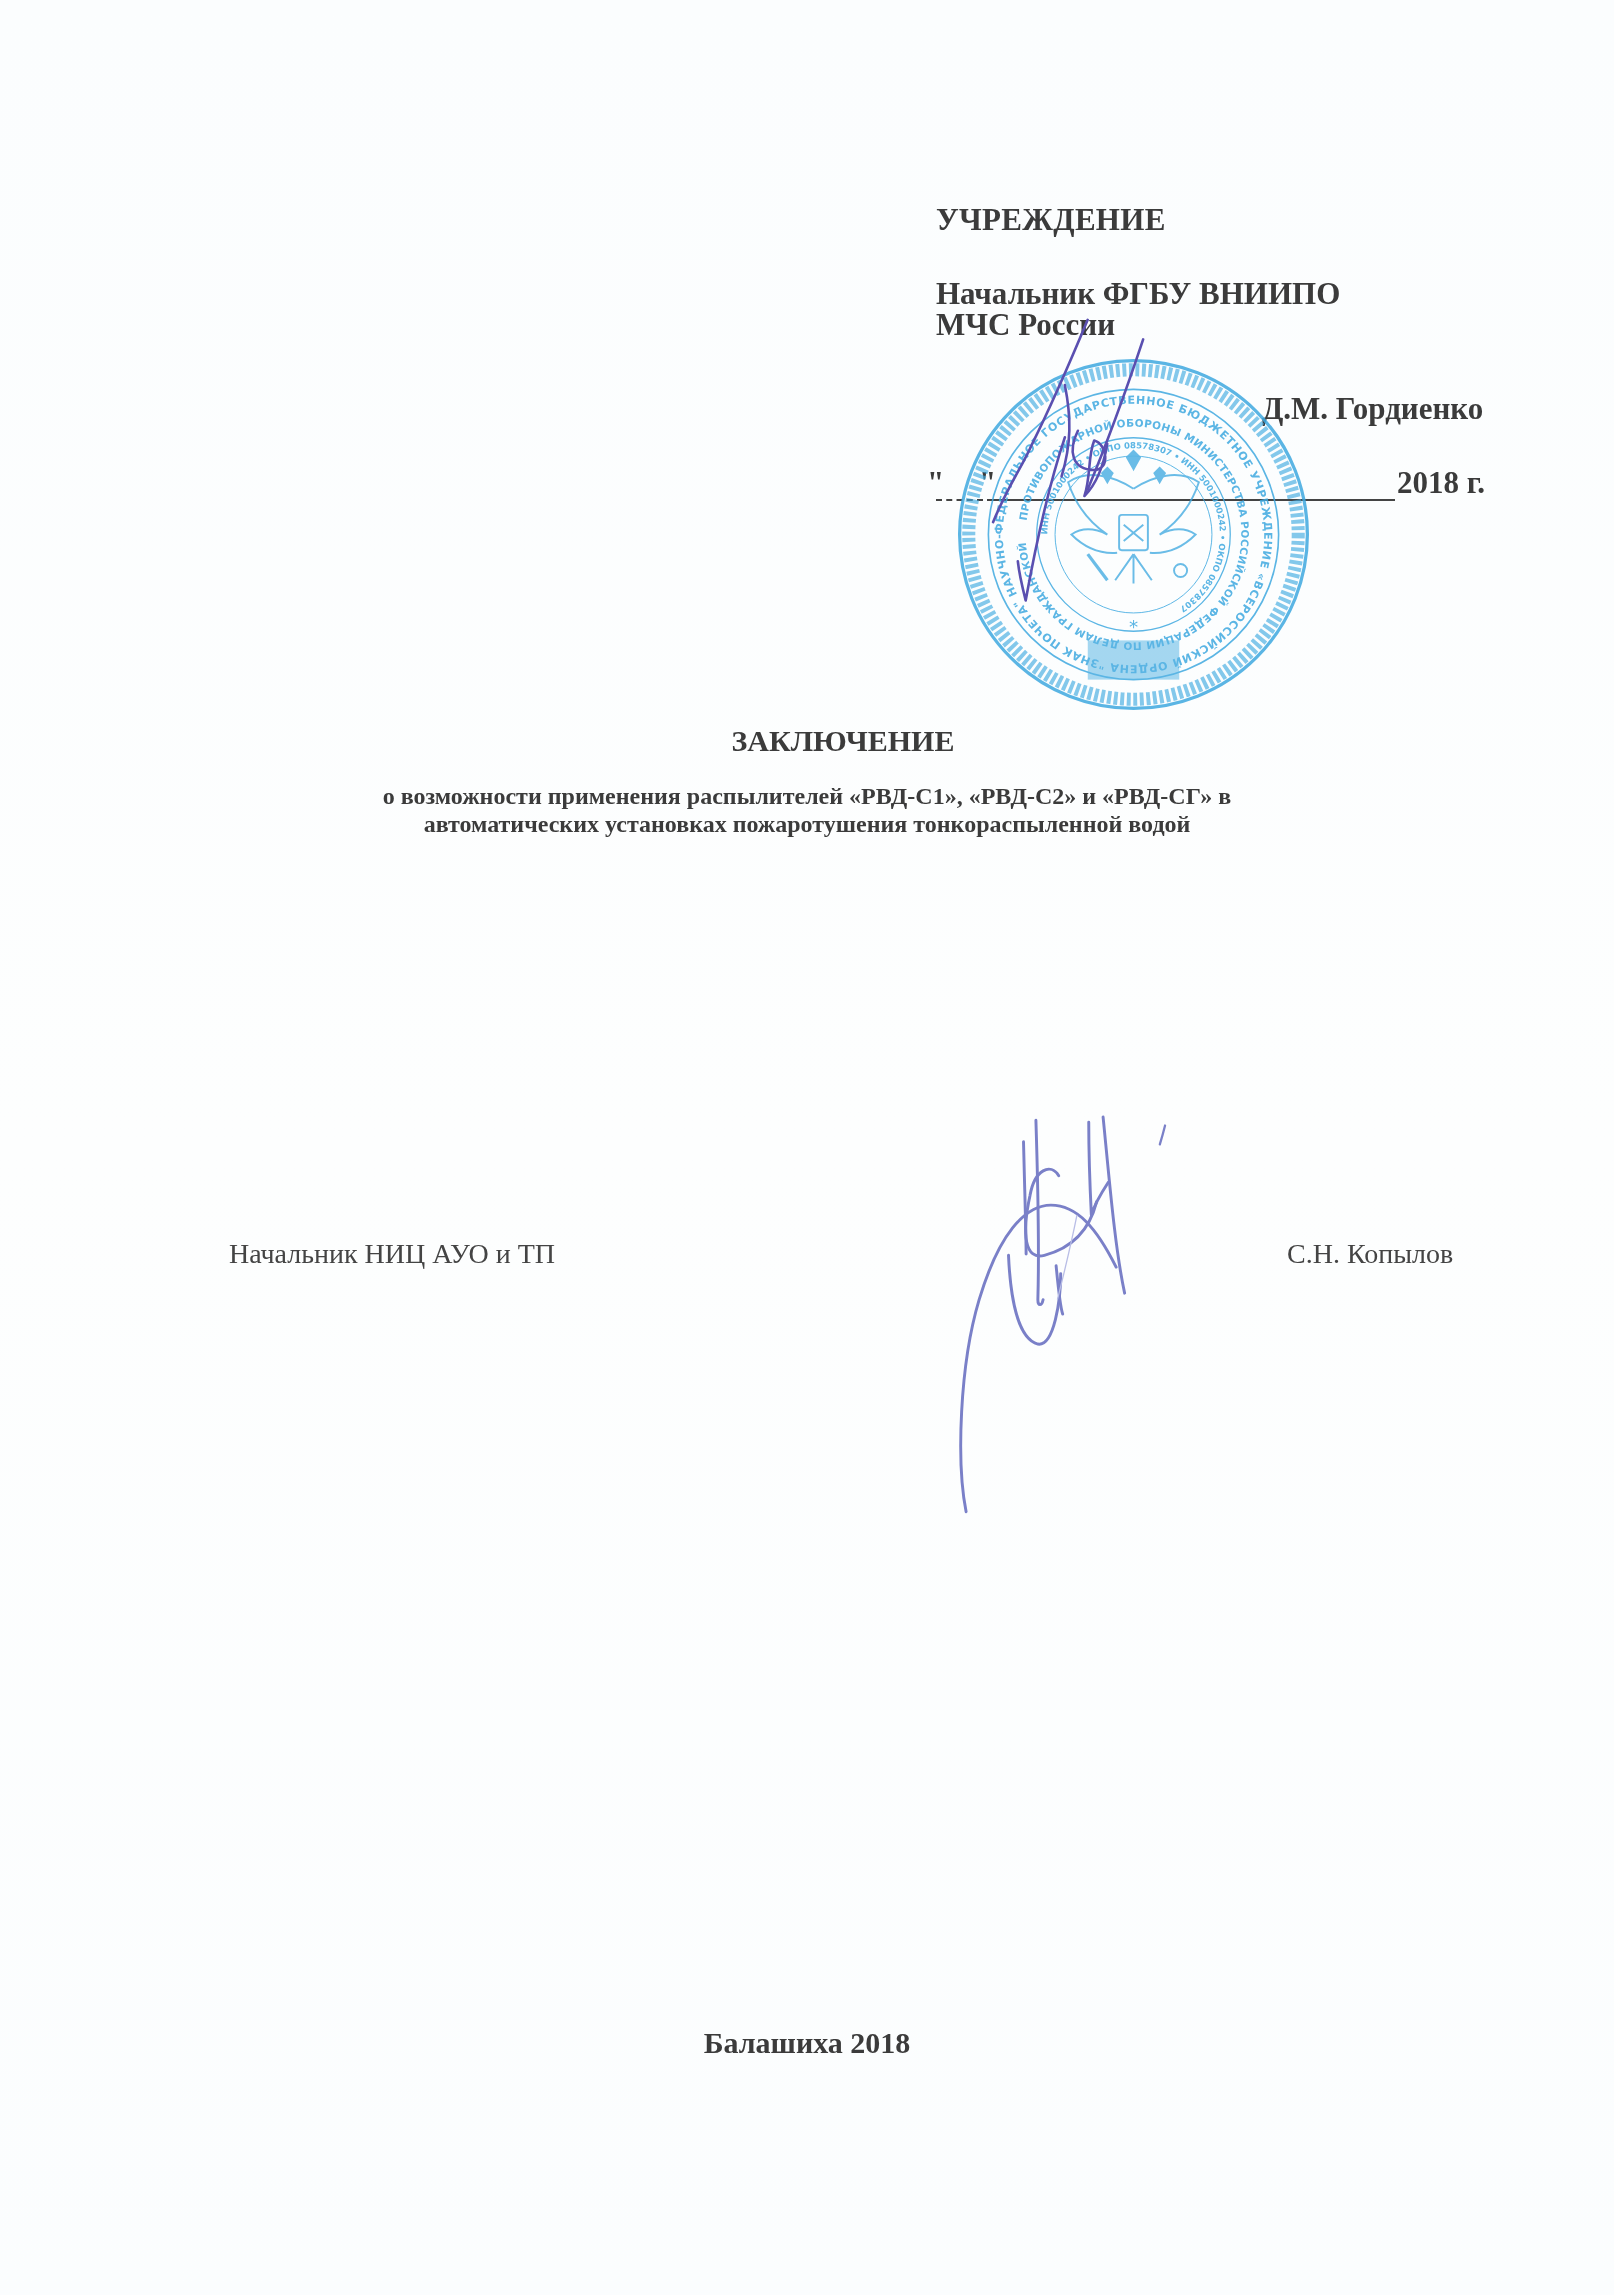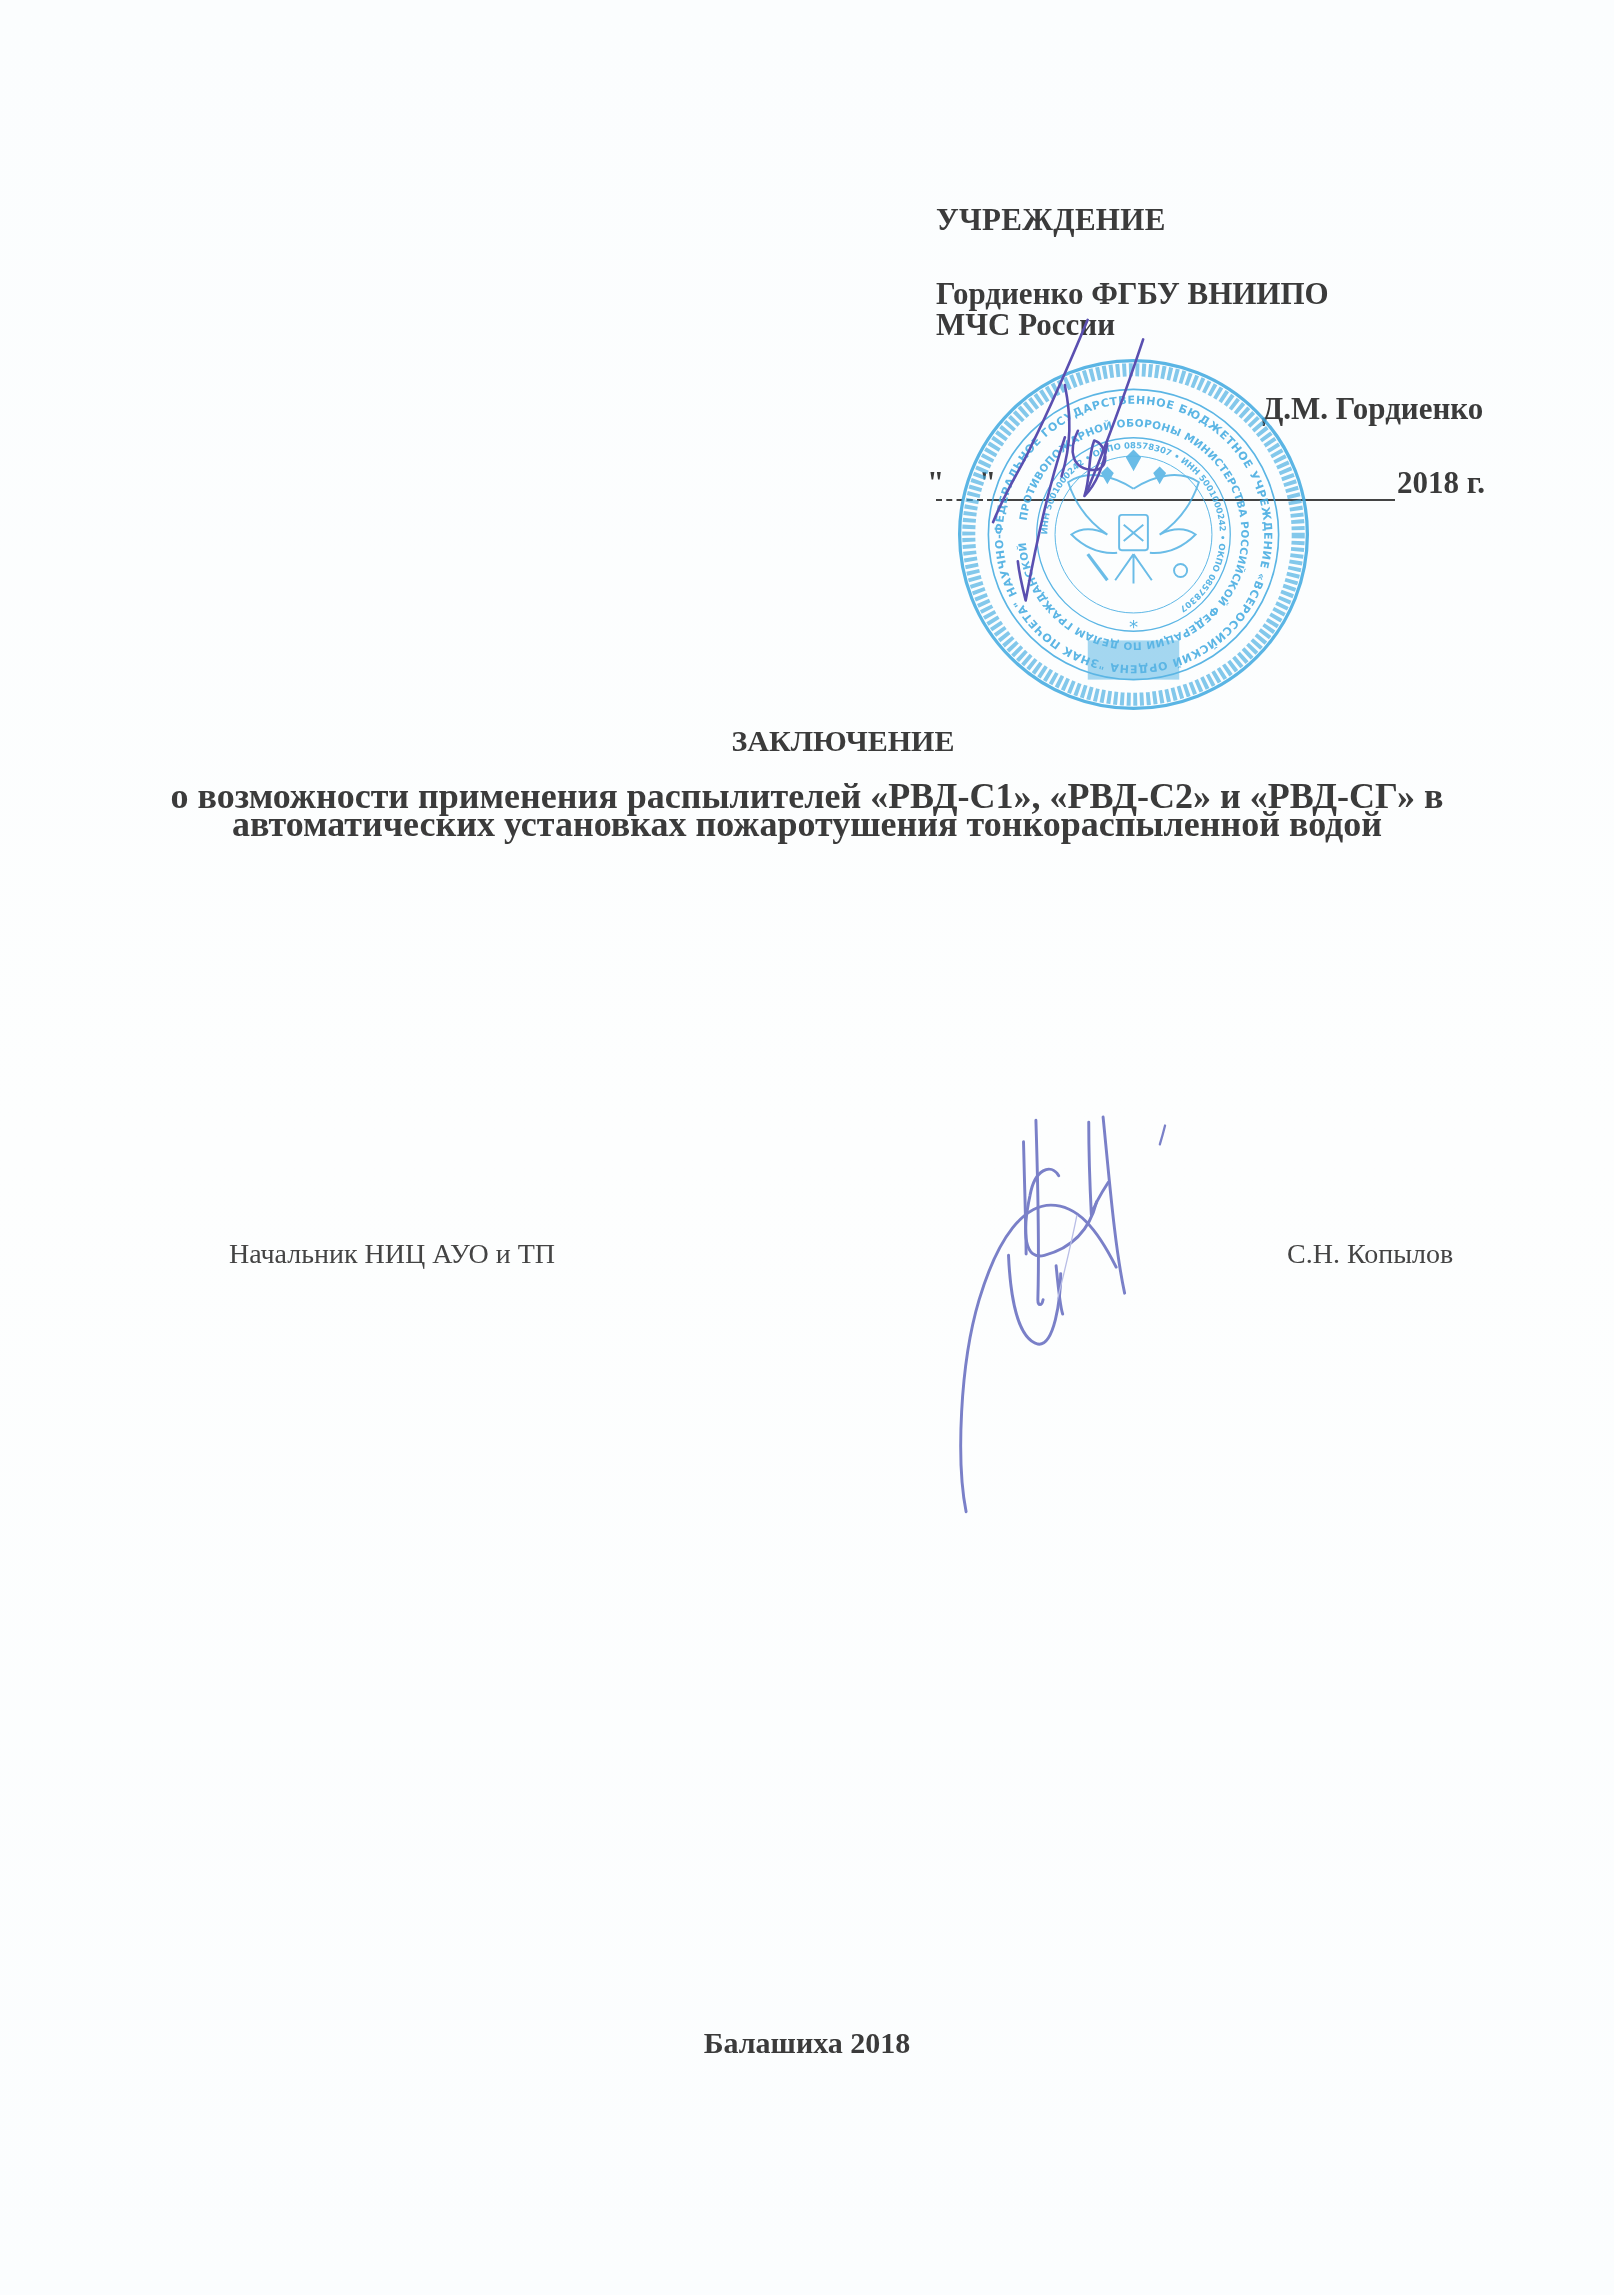--- a/index.html
+++ b/index.html
@@ -67,21 +67,21 @@
     
     .doc-title {
       left: 0; top: 724px; width: 1614px;
       text-align: center;
       font-size: 30px; font-weight: bold; color: #3b3b3b;
       padding-left: 72px; box-sizing: border-box;
     }
     .doc-subtitle {
       left: 0; top: 782px; width: 1614px;
       text-align: center;
-      font-size: 36px; font-weight: bold; color: #3b3b3b;
+      font-size: 24px; font-weight: bold; color: #3b3b3b;
       line-height: 28px;
       box-sizing: border-box;
     }
     .doc-subtitle div { white-space: nowrap; }
 
     
     .signer-position {
       left: 229px; top: 1238px;
       font-size: 28px; color: #444;
     }
@@ -98,21 +98,21 @@
       box-sizing: border-box;
     }
   </style>
 </head>
 <body>
 
 <div class="page">
 
   <div class="abs approve-title">УЧРЕЖДЕНИЕ</div>
   <div class="abs approve-position">
-    <div>Гордиенко ФГБУ ВНИИПО</div>
+    <div>Начальник ФГБУ ВНИИПО</div>
     <div>МЧС России</div>
   </div>
   <div class="abs approve-name">Д.М. Гордиенко</div>
 
   <div class="abs date-row">
     <span class="q1">"</span>
     <span class="u1"></span>
     <span class="q2">"</span>
     <span class="u2"></span>
     <span class="year">2018 г.</span>

